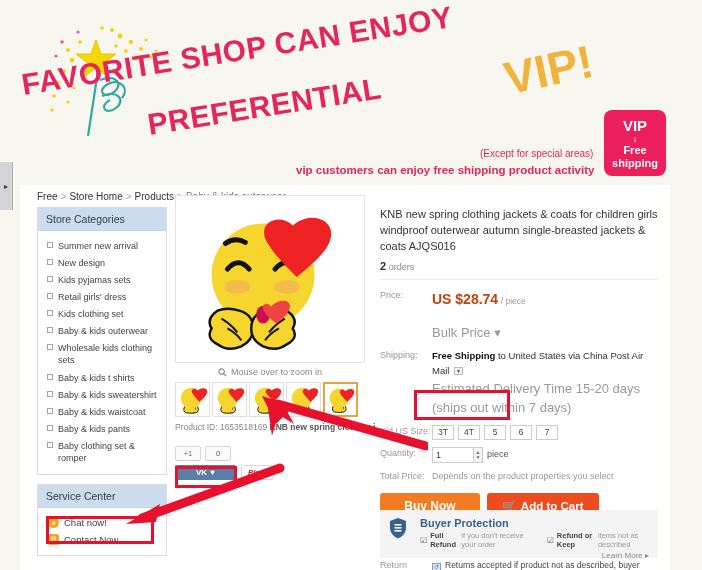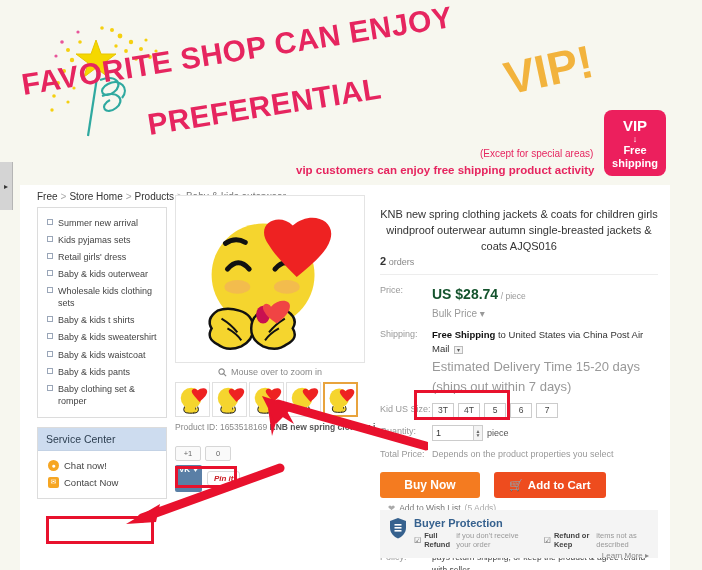--- a/index.html
+++ b/index.html
@@ -138,45 +138,45 @@
   }
   #pid-line b { color: #555; }
   #share-row { margin-top: 14px; display: flex; gap: 4px; align-items: center; }
   .share-sq {
     height: 15px; min-width: 26px; border: 1px solid #d6d6d6; background: #fafafa;
     font-size: 7.5px; color: #666; display: flex; align-items: center;
     justify-content: center; border-radius: 2px; cursor: pointer;
   }
   #share-row2 { margin-top: 4px; display: flex; gap: 5px; align-items: center; }
   .btn-vk {
-    height: 27px; padding: 0 4px; background: #5a7fa6; color: #fff;
+    height: 15px; padding: 0 21px; background: #5a7fa6; color: #fff;
     font-size: 8px; font-weight: bold; border-radius: 2px;
-    display: flex; align-items: flex-start; gap: 3px; cursor: pointer;
+    display: flex; align-items: center; gap: 3px; cursor: pointer;
   }
   .btn-pin {
     height: 15px; padding: 0 6px; background: #fff; border: 1px solid #d8d8d8;
     color: #cb2027; font-size: 8px; font-weight: bold; font-style: italic;
     border-radius: 3px; display: flex; align-items: center; cursor: pointer;
   }
 
   
   #info { position: absolute; left: 360px; top: 22px; width: 278px; }
-  #ptitle { font-size: 11px; color: #333; line-height: 1.45; text-align: center; }
-  #orders { font-size: 9px; color: #888; padding-bottom: 7px;
+  #ptitle { font-size: 11px; color: #333; line-height: 1.45; }
+  #orders { font-size: 9px; color: #888; margin-top: 5px; padding-bottom: 7px;
             border-bottom: 1px solid #ededed; }
   #orders b { font-size: 11px; color: #333; }
 
   .row { display: flex; margin-top: 7px; font-size: 9px; }
   .row .lbl { width: 52px; flex: 0 0 52px; color: #999; line-height: 1.5; }
   .row .val { flex: 1; color: #444; line-height: 1.5; }
 
   #price-box { margin-top: 9px; }
-  .price-main { font-size: 14px; font-weight: bold; color: #14532d; }
+  .price-main { font-size: 14px; font-weight: bold; color: #c2410c; }
   .price-unit { font-size: 8.5px; color: #999; font-weight: normal; }
-  .bulk { font-size: 10px; color: #999; margin-top: 1px; }
+  .bulk { font-size: 13px; color: #999; margin-top: 13px; }
 
   .ship-main { font-size: 9.5px; color: #333; }
   .ship-main b { color: #111; }
   .ship-sel {
     display: inline-block; width: 9px; height: 8px; border: 1px solid #bbb;
     background: #f2f2f2; font-size: 6px; line-height: 7px; text-align: center;
     color: #555; vertical-align: middle; margin-left: 2px;
   }
   .ship-sub { font-size: 13px; color: #999; margin-top: 1px; }
 
@@ -197,21 +197,21 @@
     font-family: "Liberation Sans", sans-serif;
   }
   .qty-spin {
     width: 9px; height: 16px; border: 1px solid #ccc; border-left: none;
     background: #f4f4f4; display: flex; flex-direction: column;
     align-items: center; justify-content: center; font-size: 5px; color: #666;
     margin-left: -4px; cursor: pointer; line-height: .9;
   }
   .qty-unit { font-size: 9px; color: #555; }
 
-  #buy-row { margin-top: 10px; display: flex; gap: 14px; }
+  #buy-row { margin-top: 10px; display: flex; gap: 7px; }
   .btn-buy {
     width: 100px; height: 26px; background: #f47b20; border-radius: 3px;
     color: #fff; font-size: 12px; font-weight: bold;
     display: flex; align-items: center; justify-content: center; cursor: pointer;
   }
   .btn-cart {
     width: 112px; height: 26px; background: #ee4c1e; border-radius: 3px;
     color: #fff; font-size: 11.5px; font-weight: bold;
     display: flex; align-items: center; justify-content: center; gap: 4px;
     cursor: pointer;
@@ -225,21 +225,21 @@
   .pol-ico {
     width: 9px; height: 9px; border: 1px solid #7b9bc4; background: #dce9f7;
     color: #3c6ea5; font-size: 6px; display: inline-flex; align-items: center;
     justify-content: center; margin-right: 4px; vertical-align: -1px; flex: 0 0 auto;
   }
   .pol-txt { font-size: 8.5px; color: #777; line-height: 1.45; }
 
   
   #protect {
     position: absolute; left: 360px; top: 325px; width: 278px; height: 48px;
-    background: #f4f4f4; display: flex; padding: 7px 9px; gap: 7px;
+    background: #f4f4f4; display: flex; padding: 7px 9px; gap: 13px;
   }
   .shield { width: 18px; height: 22px; flex: 0 0 auto; }
   .bp-title { font-size: 11px; font-weight: bold; color: #36618e; }
   .bp-line { display: flex; gap: 18px; margin-top: 2px; }
   .bp-item { font-size: 7.5px; color: #999; display: flex; align-items: center; gap: 3px; }
   .bp-item b { color: #444; }
   .bp-chk { font-size: 8px; color: #666; }
   .bp-learn { font-size: 8px; color: #888; text-align: right; margin-top: 2px; }
 
   
@@ -311,32 +311,41 @@
 
   <div id="content">
 
     <div id="breadcrumb">
       <a href="#">Free</a><span class="sep">&gt;</span><a href="#">Store Home</a><span class="sep">&gt;</span><a href="#">Products</a><span class="sep">&gt;</span><span class="cur">Baby &amp; kids outerwear</span>
     </div>
 
     <div id="sidebar">
 
       <div class="panel">
+        <div class="panel-hd">Store Categories</div>
         <div class="panel-bd">
           <div class="cat-item">
               <span class="bx"></span>
               <span>Summer new arrival</span>
             </div>
           <div class="cat-item">
               <span class="bx"></span>
+              <span>New design</span>
+            </div>
+          <div class="cat-item">
+              <span class="bx"></span>
               <span>Kids pyjamas sets</span>
             </div>
           <div class="cat-item">
               <span class="bx"></span>
               <span>Retail girls' dress</span>
+            </div>
+          <div class="cat-item">
+              <span class="bx"></span>
+              <span>Kids clothing set</span>
             </div>
           <div class="cat-item">
               <span class="bx"></span>
               <span>Baby &amp; kids outerwear</span>
             </div>
           <div class="cat-item">
               <span class="bx"></span>
               <span>Wholesale kids clothing sets</span>
             </div>
           <div class="cat-item">

